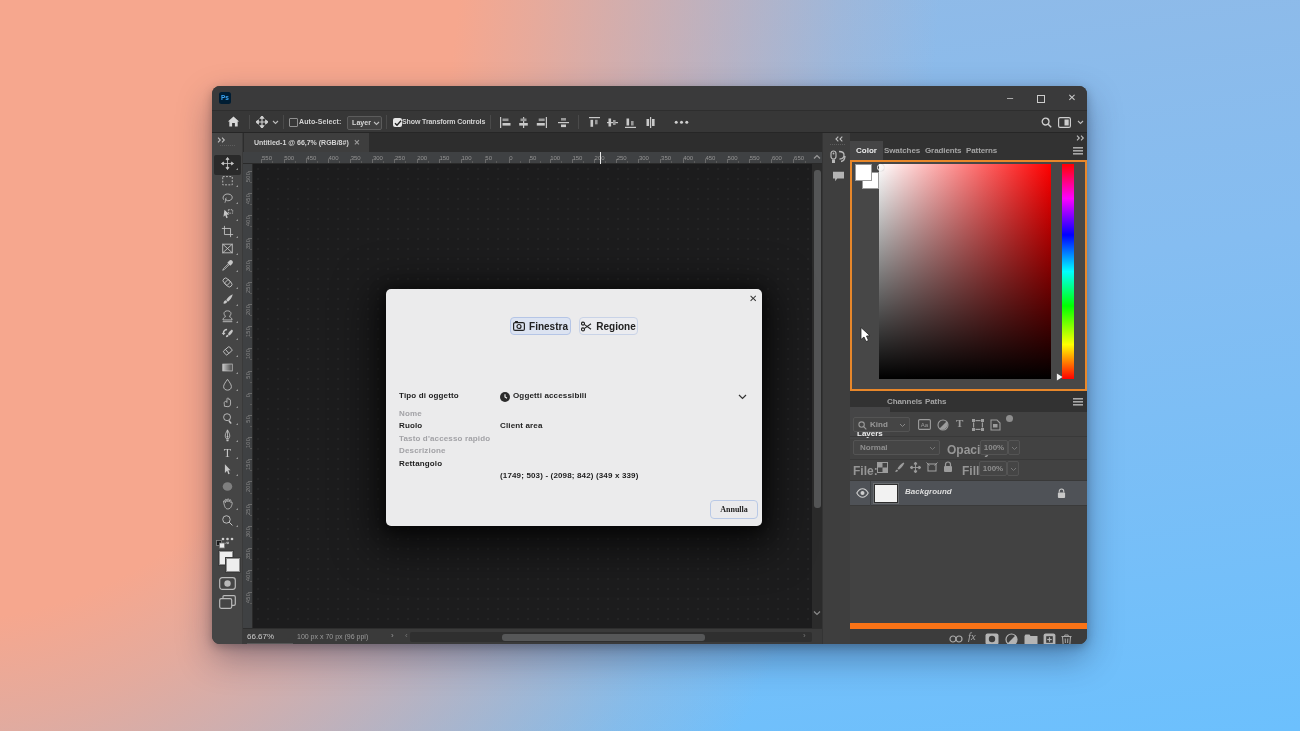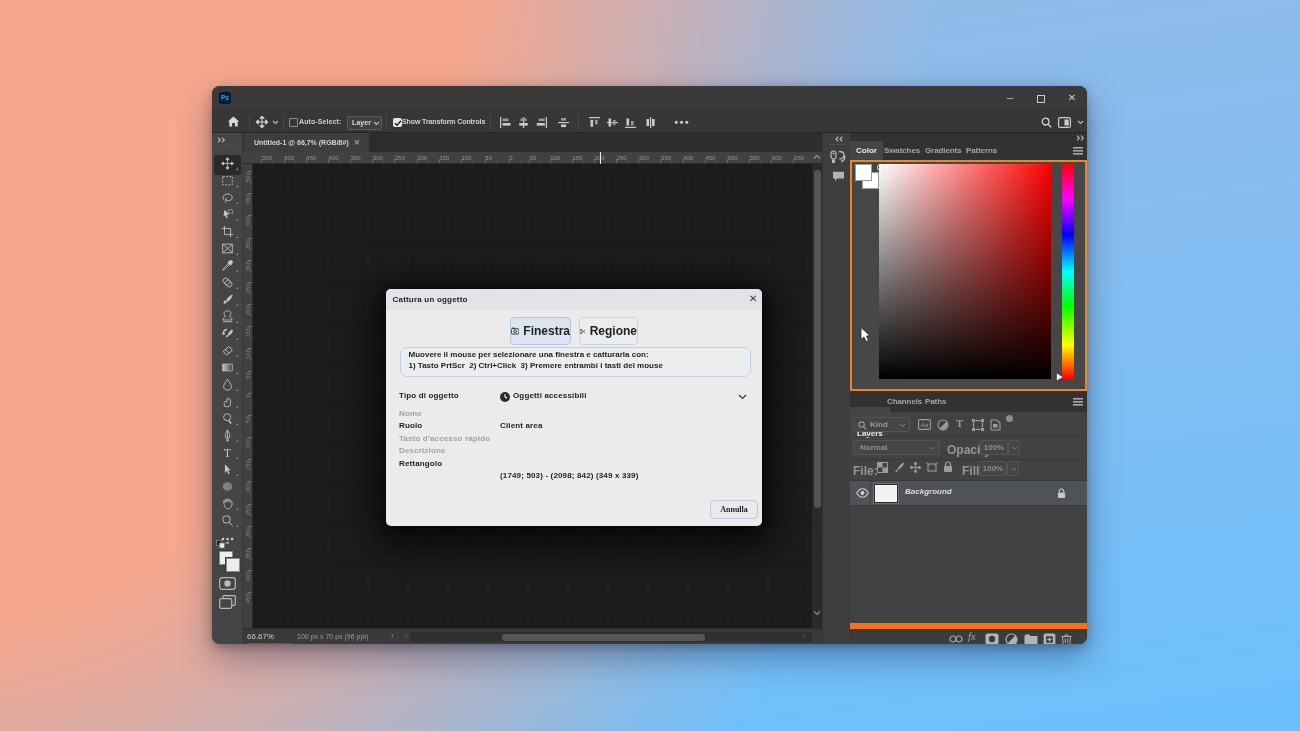--- a/index.html
+++ b/index.html
@@ -50,21 +50,21 @@
 #huestrip { position:absolute; left:210px; top:2px; width:12px; height:215px;
   background:linear-gradient(to bottom, #f00 0%, #ff00ff 16%, #0000ff 33%, #00ffff 50%, #00ff00 66%, #ffff00 84%, #f00 100%); }
 .sw { position:absolute; background:#fff; border:1px solid #9a9a9a; width:17px; height:17px; }
 #layersec { position:absolute; left:0; top:258px; width:237px; height:253px; }
 .lrowtxt { color:#969696; font-size:12px; font-weight:600; }
 .dis-box { position:absolute; background:#454545; border:1px solid #545454; border-radius:2px; color:#8f8f8f; font-size:8px; font-weight:600; }
 .icon { position:absolute; }
 #dlgshadow { position:absolute; left:386px; top:289px; width:376px; height:237px; border-radius:6px; box-shadow:0 10px 40px 12px rgba(0,0,0,.62), 0 3px 14px 2px rgba(0,0,0,.5); }
 #dlg { position:absolute; left:386px; top:289px; width:376px; height:237px; background:#ebebec; border-radius:5px; font-size:8px; color:#1e1e1e; overflow:hidden; }
 #dlgtitle { position:absolute; left:0; top:0; width:376px; height:21px; background:#e2e3e9; font-weight:600; font-size:8px; line-height:21px; padding-left:6.5px; letter-spacing:0.2px; }
-.dbtn { position:absolute; top:28px; height:28px; border-radius:4px; font-weight:600; font-size:12px; color:#222; display:flex; align-items:center; justify-content:center; gap:4px; }
+.dbtn { position:absolute; top:28px; height:18px; border-radius:4px; font-weight:600; font-size:10px; color:#222; display:flex; align-items:center; justify-content:center; gap:4px; }
 #infobox { position:absolute; left:13.5px; top:57.5px; width:351px; height:30px; border:1px solid #c3cde1; border-radius:7px; background:#ecedef; }
 #infobox div { position:absolute; left:8px; font-weight:600; font-size:8px; color:#1e1e1e; letter-spacing:0; }
 .frow { position:absolute; left:13px; font-weight:600; font-size:8px; letter-spacing:0.15px; }
 .fval { position:absolute; left:114px; font-weight:600; font-size:8px; letter-spacing:0.15px; }
 .gray { color:#a2a2a6; }
 #annulla { position:absolute; left:324px; top:211px; width:48px; height:19px; background:#eaeaec; border:1px solid #b9c9e6; border-radius:4px; font-size:8px; font-weight:600; color:#222; text-align:center; line-height:17px;font-family:Liberation Serif, serif; }
 </style>
 </head>
 <body>
 <div id="win">
@@ -727,44 +727,39 @@
               <line x1="4.2" y1="5.5" x2="4.4" y2="10" stroke="#a9a9a9" stroke-width="1"></line>
               <line x1="6.8" y1="5.5" x2="6.6" y2="10" stroke="#a9a9a9" stroke-width="1"></line>
             </svg>
           </div>
         </circle>
       </div>
     </div>
 </div>
 <div id="dlgshadow"></div>
 <div id="dlg">
-    <div id="dlgtitle">Cattura un oggetto</div>
     <div class="abs" style="left:363px;top:0px;height:21px;line-height:20px;font-size:10px;color:#333">✕</div>
     <div class="dbtn" style="left:124px;width:61px;background:#dce3f1;border:1px solid #b5c5e6;">
       <svg width="12" height="10" viewBox="0 0 12 10">
         <rect x="0.6" y="1.6" width="10.8" height="7.8" rx="1.5" fill="none" stroke="#222" stroke-width="1.2"></rect>
         <circle cx="6" cy="5.5" r="2" fill="none" stroke="#222" stroke-width="1.2"></circle>
         <rect x="2" y="0" width="3" height="1.8" rx="0.5" fill="#222"></rect>
       </svg>
       <span>Finestra</span>
     </div>
     <div class="dbtn" style="left:193px;width:59px;background:#ebecf0;border:1px solid #c9d3e7;">
       <svg width="11" height="11" viewBox="0 0 11 11">
         <g stroke="#222" stroke-width="1.1" fill="none">
           <circle cx="2" cy="2.6" r="1.5"></circle>
           <circle cx="2" cy="8.4" r="1.5"></circle>
           <line x1="3.2" y1="3.4" x2="10" y2="8.2"></line>
           <line x1="3.2" y1="7.6" x2="10" y2="2.8"></line>
         </g>
       </svg>
       <span>Regione</span>
-    </div>
-    <div id="infobox">
-      <div style="top:2px">Muovere il mouse per selezionare una finestra e catturarla con:</div>
-      <div style="top:13px">1) Tasto PrtScr&nbsp; 2) Ctrl+Click&nbsp; 3) Premere entrambi i tasti del mouse</div>
     </div>
     <div class="frow" style="top:102px">Tipo di oggetto</div>
     <svg class="abs" style="left:114px;top:103px" width="10" height="10" viewBox="0 0 10 10">
       <circle cx="5" cy="5" r="5" fill="#2b2b2b"></circle>
       <path d="M5 2.3 L5 5 L7 6.2" stroke="#fff" stroke-width="1.1" fill="none"></path>
     </svg>
     <div class="fval" style="left:127px;top:102px">Oggetti accessibili</div>
     <svg class="abs" style="left:352px;top:105px" width="9" height="6" viewBox="0 0 9 6">
       <path d="M1 1 L4.5 4.5 L8 1" stroke="#333" stroke-width="1.2" fill="none"></path>
     </svg>

